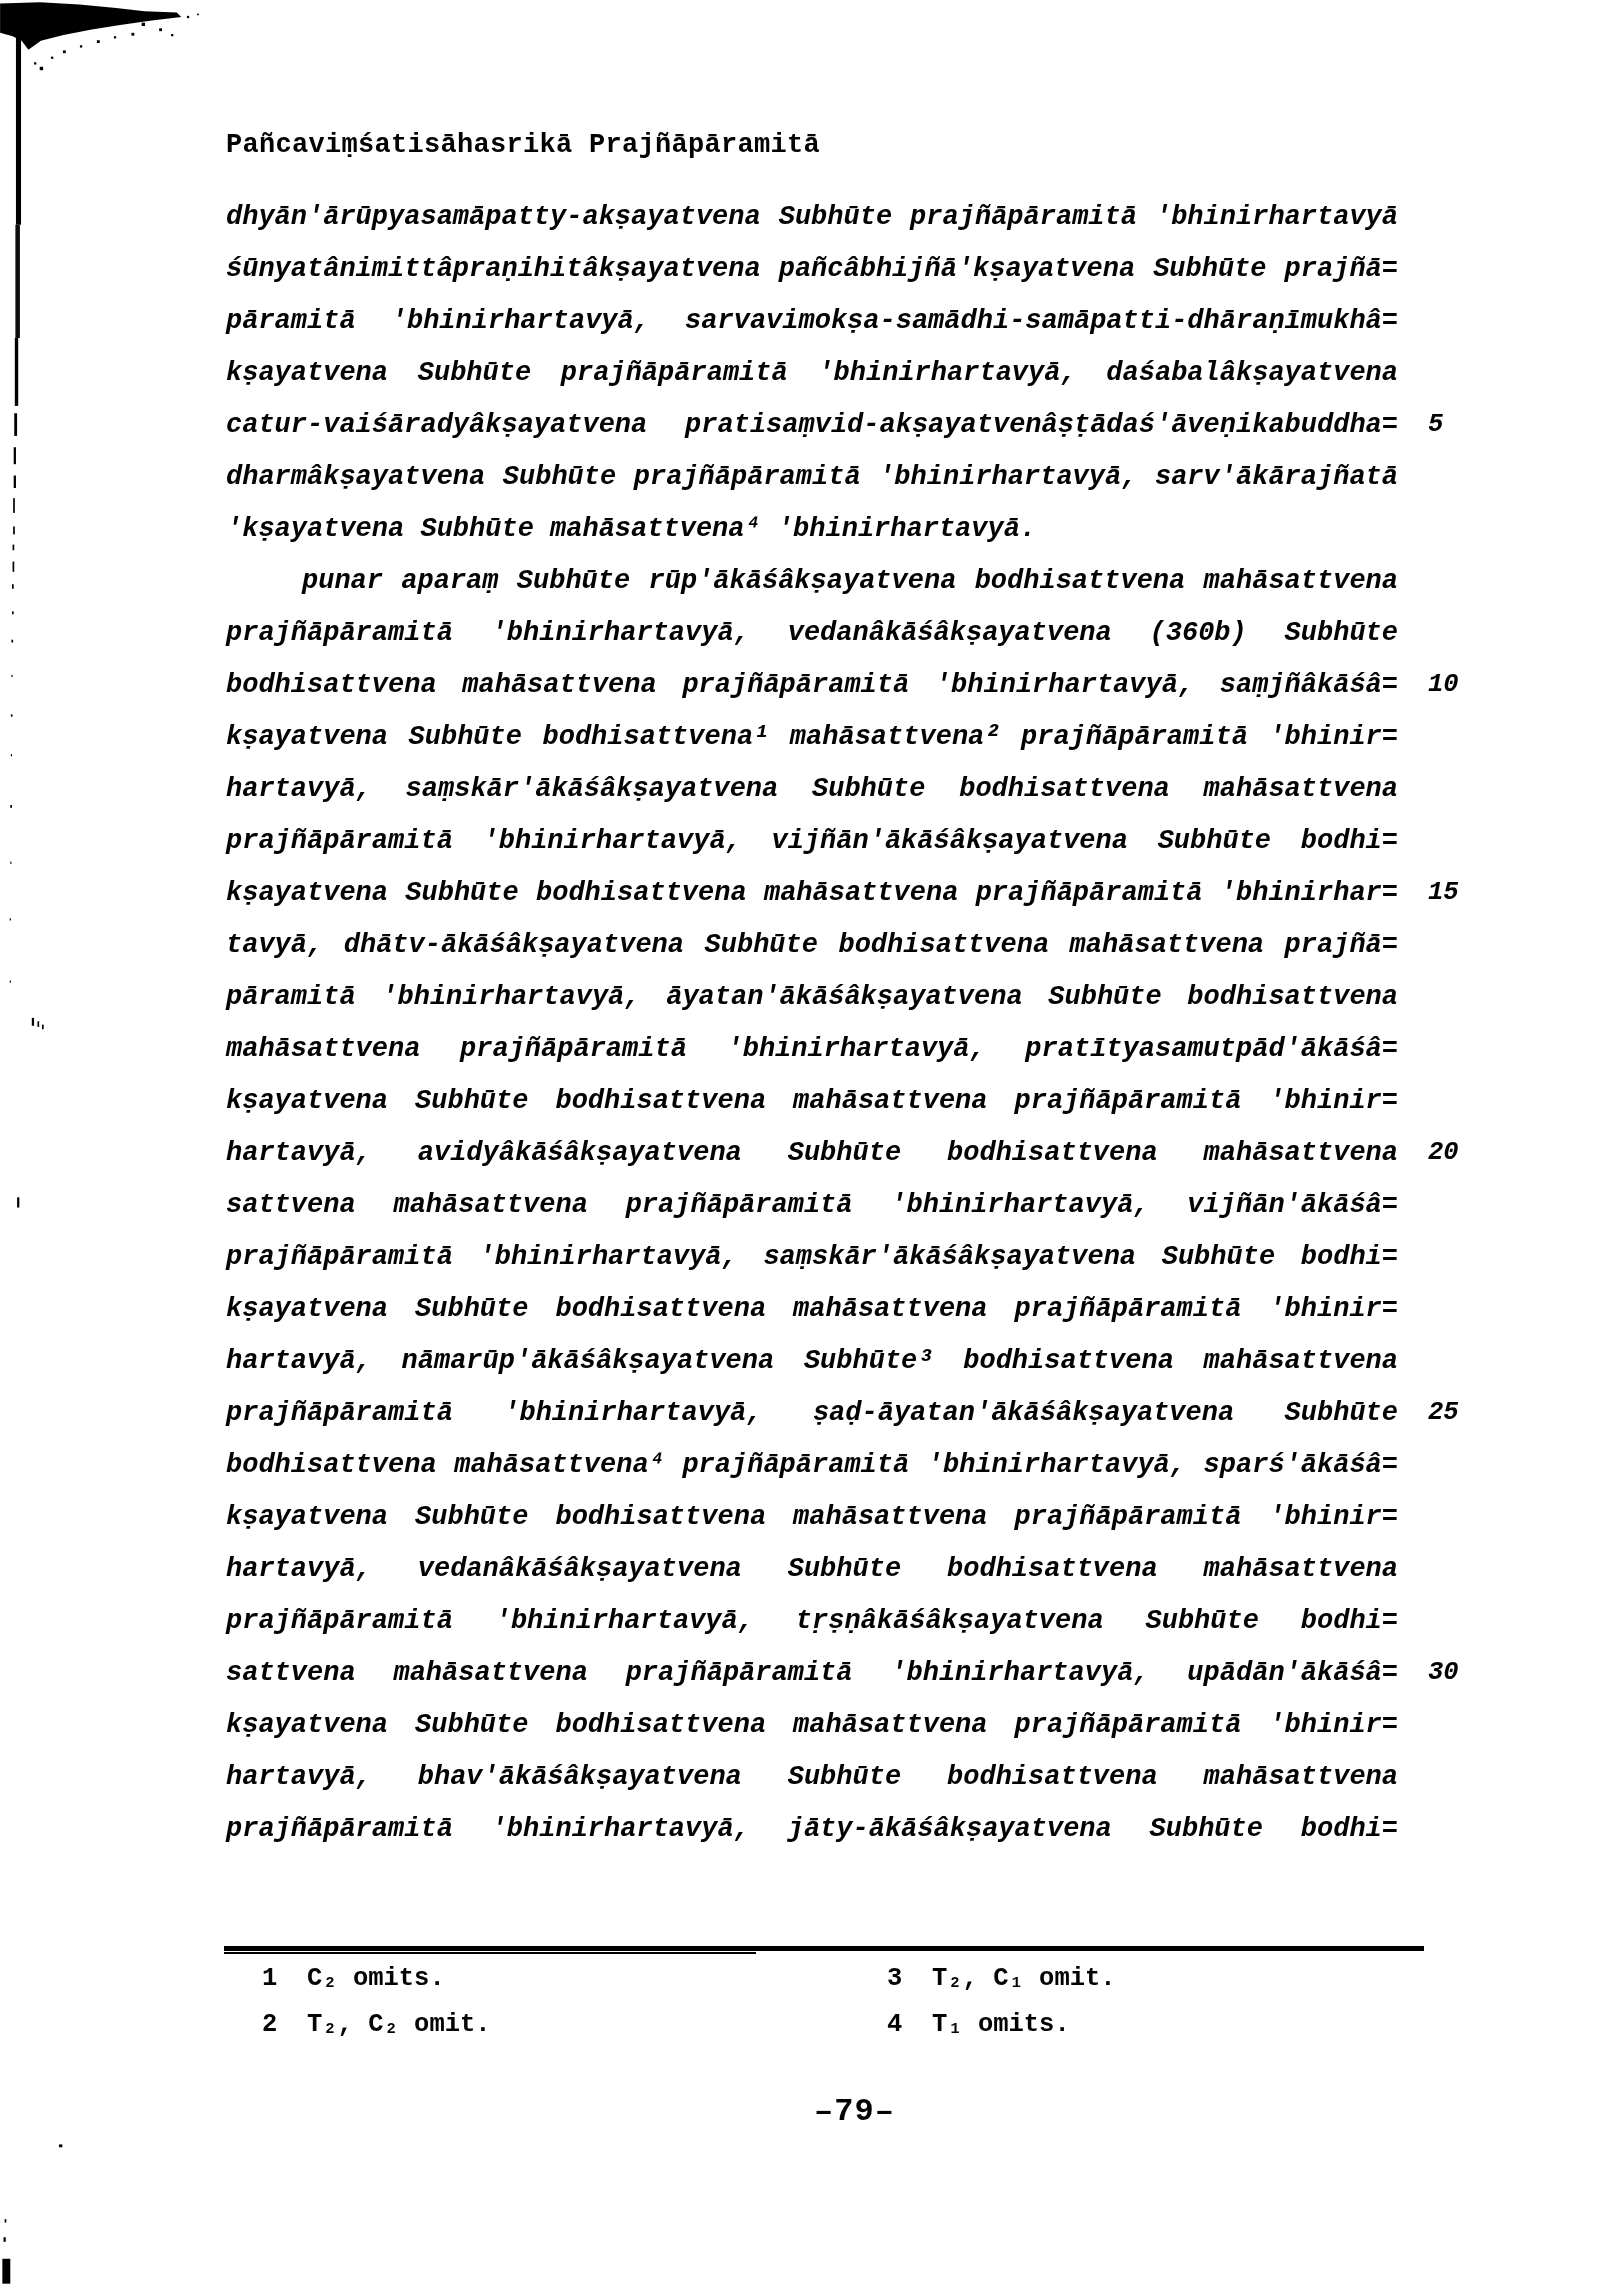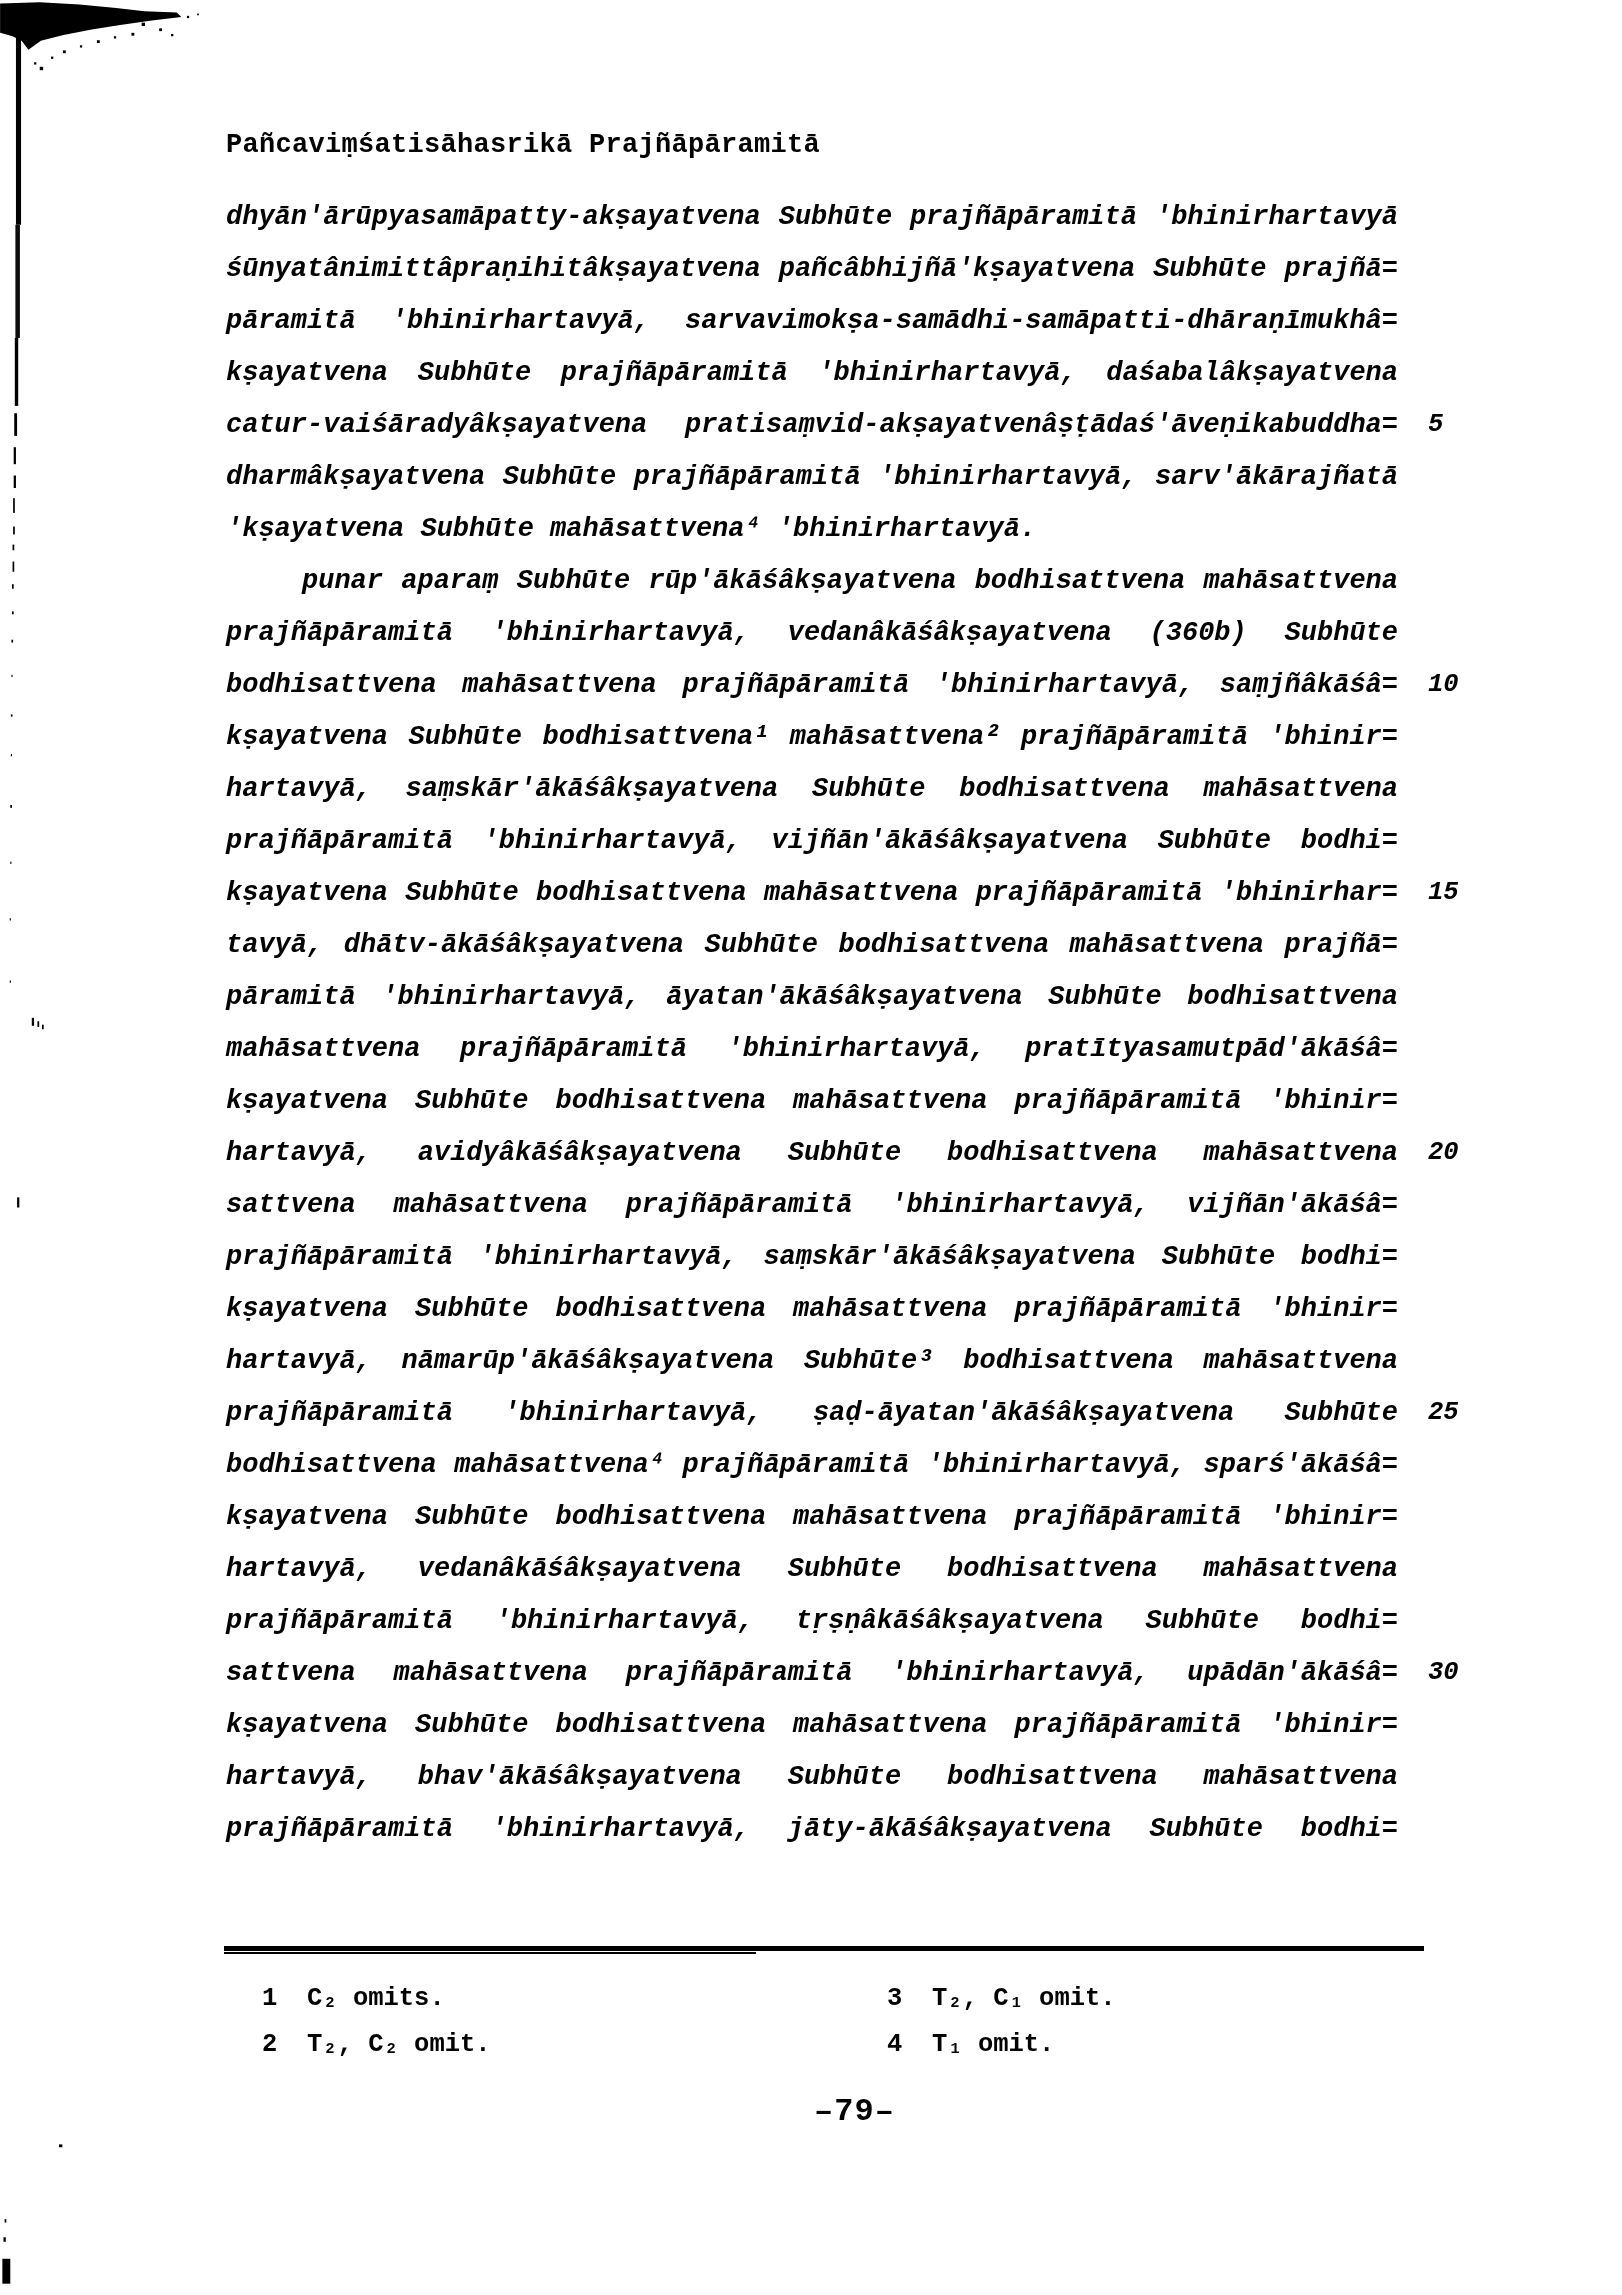--- a/index.html
+++ b/index.html
@@ -65,21 +65,20 @@
     top: 1952px;
     width: 532px;
     height: 1.7px;
     background: #000;
   }
   .fn {
     position: absolute;
     font-size: 25.5px;
     line-height: 29.4px;
     white-space: nowrap;
-    margin-top: 20px;
   }
   .fn .fn-num { display: inline-block; width: 45px; }
   .fn1 { left: 262px;  top: 1964px; }
   .fn2 { left: 262px;  top: 2010px; }
   .fn3 { left: 887px; top: 1964px; }
   .fn4 { left: 887px; top: 2010px; }
   .pagenum {
     position: absolute;
     left: 781px;
     top: 2098px;
@@ -189,19 +188,19 @@
   <div class="fn fn1">
     <span class="fn-num">1</span><span>C₂ omits.</span>
   </div>
   <div class="fn fn2">
     <span class="fn-num">2</span><span>T₂, C₂ omit.</span>
   </div>
   <div class="fn fn3">
     <span class="fn-num">3</span><span>T₂, C₁ omit.</span>
   </div>
   <div class="fn fn4">
-    <span class="fn-num">4</span><span>T₁ omit.</span>
+    <span class="fn-num">4</span><span>T₁ omits.</span>
   </div>
 
   <div class="pagenum">–79–</div>
 
 </div>
 
 
 </body></html>

